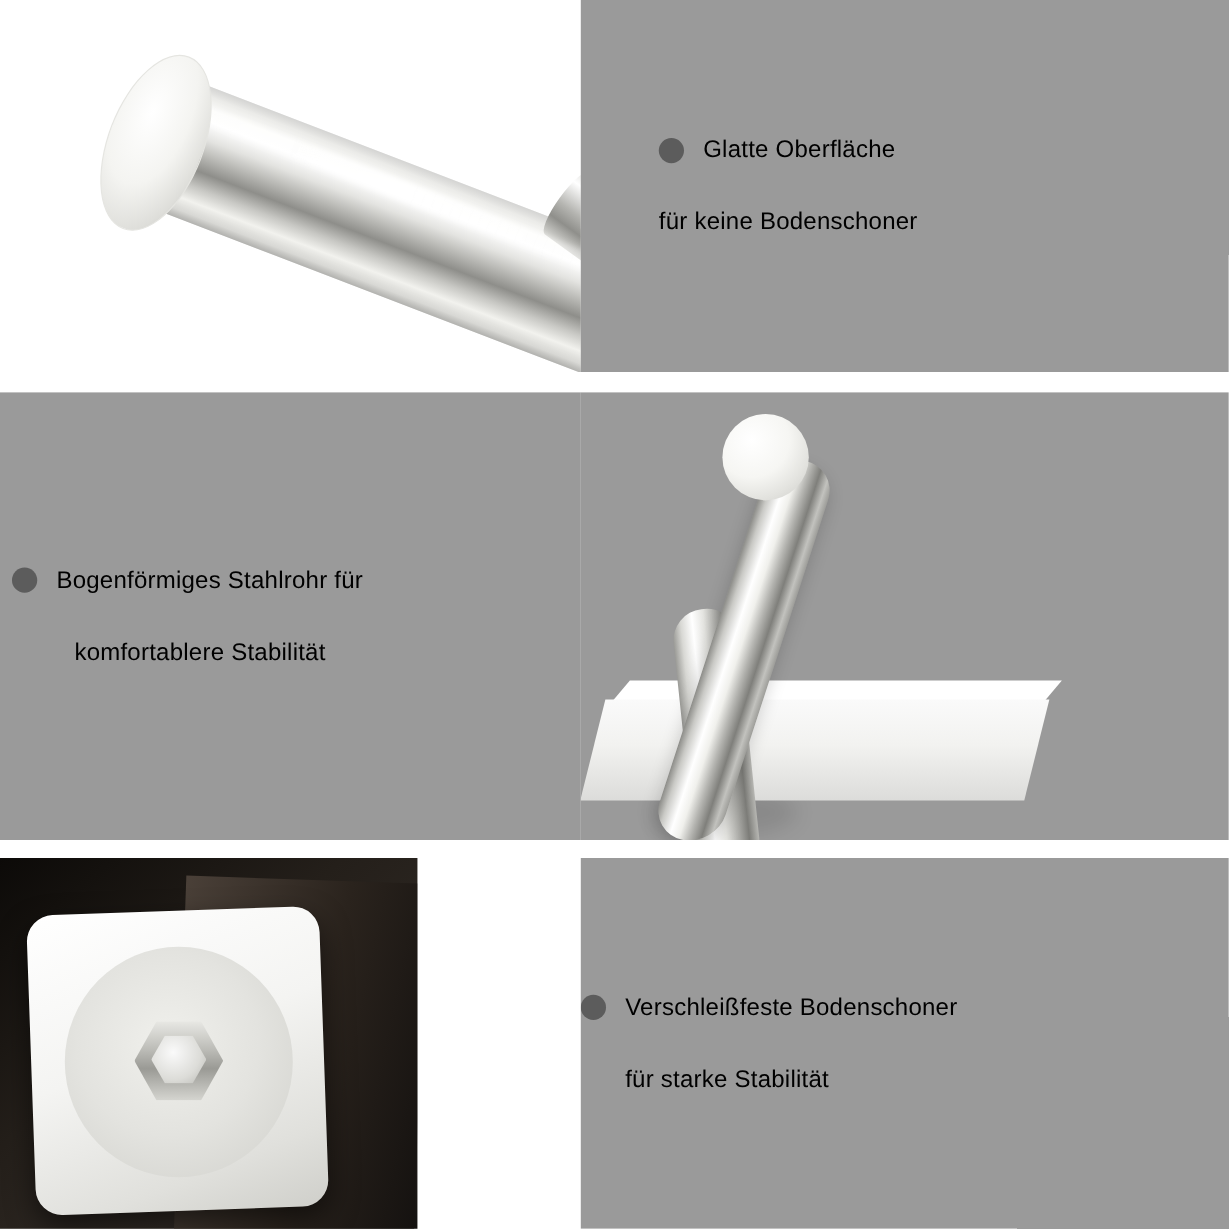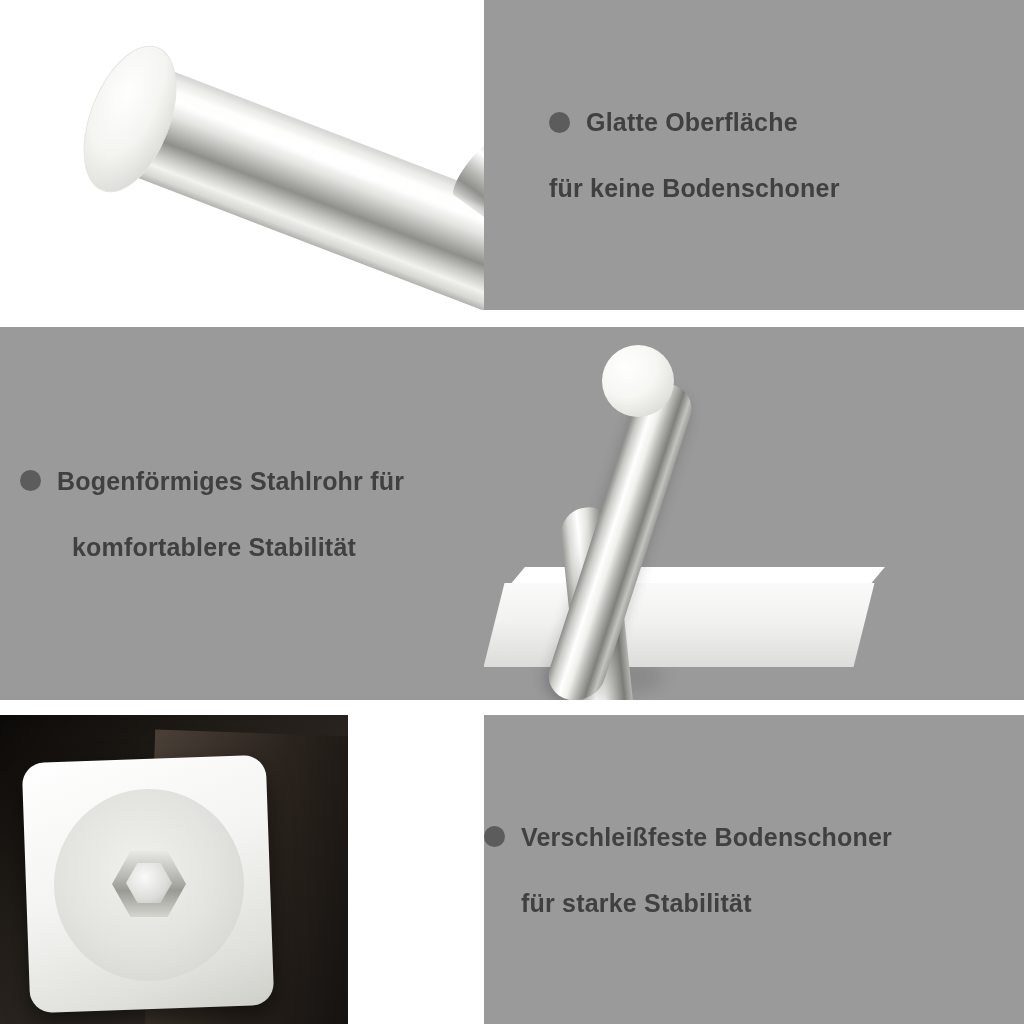--- a/index.html
+++ b/index.html
@@ -30,23 +30,23 @@
   
   .text-panel {
     display: flex;
     flex-direction: column;
     justify-content: center;
     box-sizing: border-box;
   }
   .text-line {
     display: flex;
     align-items: center;
-    color: #404040;
-    font-size: 25px;
-    font-weight: bold;
+    color: #000000;
+    font-size: 20px;
+    font-weight: normal;
     letter-spacing: 0.2px;
     line-height: 1.2;
     white-space: nowrap;
   }
   .text-line.second {
     margin-top: 36px;
   }
   .bullet {
     width: 21px;
     height: 21px;
@@ -252,21 +252,21 @@
     left: 126px;
     top: 148px;
     width: 46px;
     height: 40px;
     background: radial-gradient(circle at 40% 35%, #fafafa 0%, #dcdcd8 60%, #b7b7b2 100%);
     clip-path: polygon(25% 0%, 75% 0%, 100% 50%, 75% 100%, 25% 100%, 0% 50%);
   }
 
   
   #panel-text-1 { padding-left: 65px; }
-  #panel-text-2 { padding-left: 20px; }
+  #panel-text-2 { padding-left: 10px; }
   #panel-text-3 { }
 </style>
 </head>
 <body>
 
 <div class="board">
 
   <div class="cell photo1" style="left:0px; top:0px; width:484px; height:310px;">
     <div class="tube1-wrap">
       <div class="tube1-body"></div>

